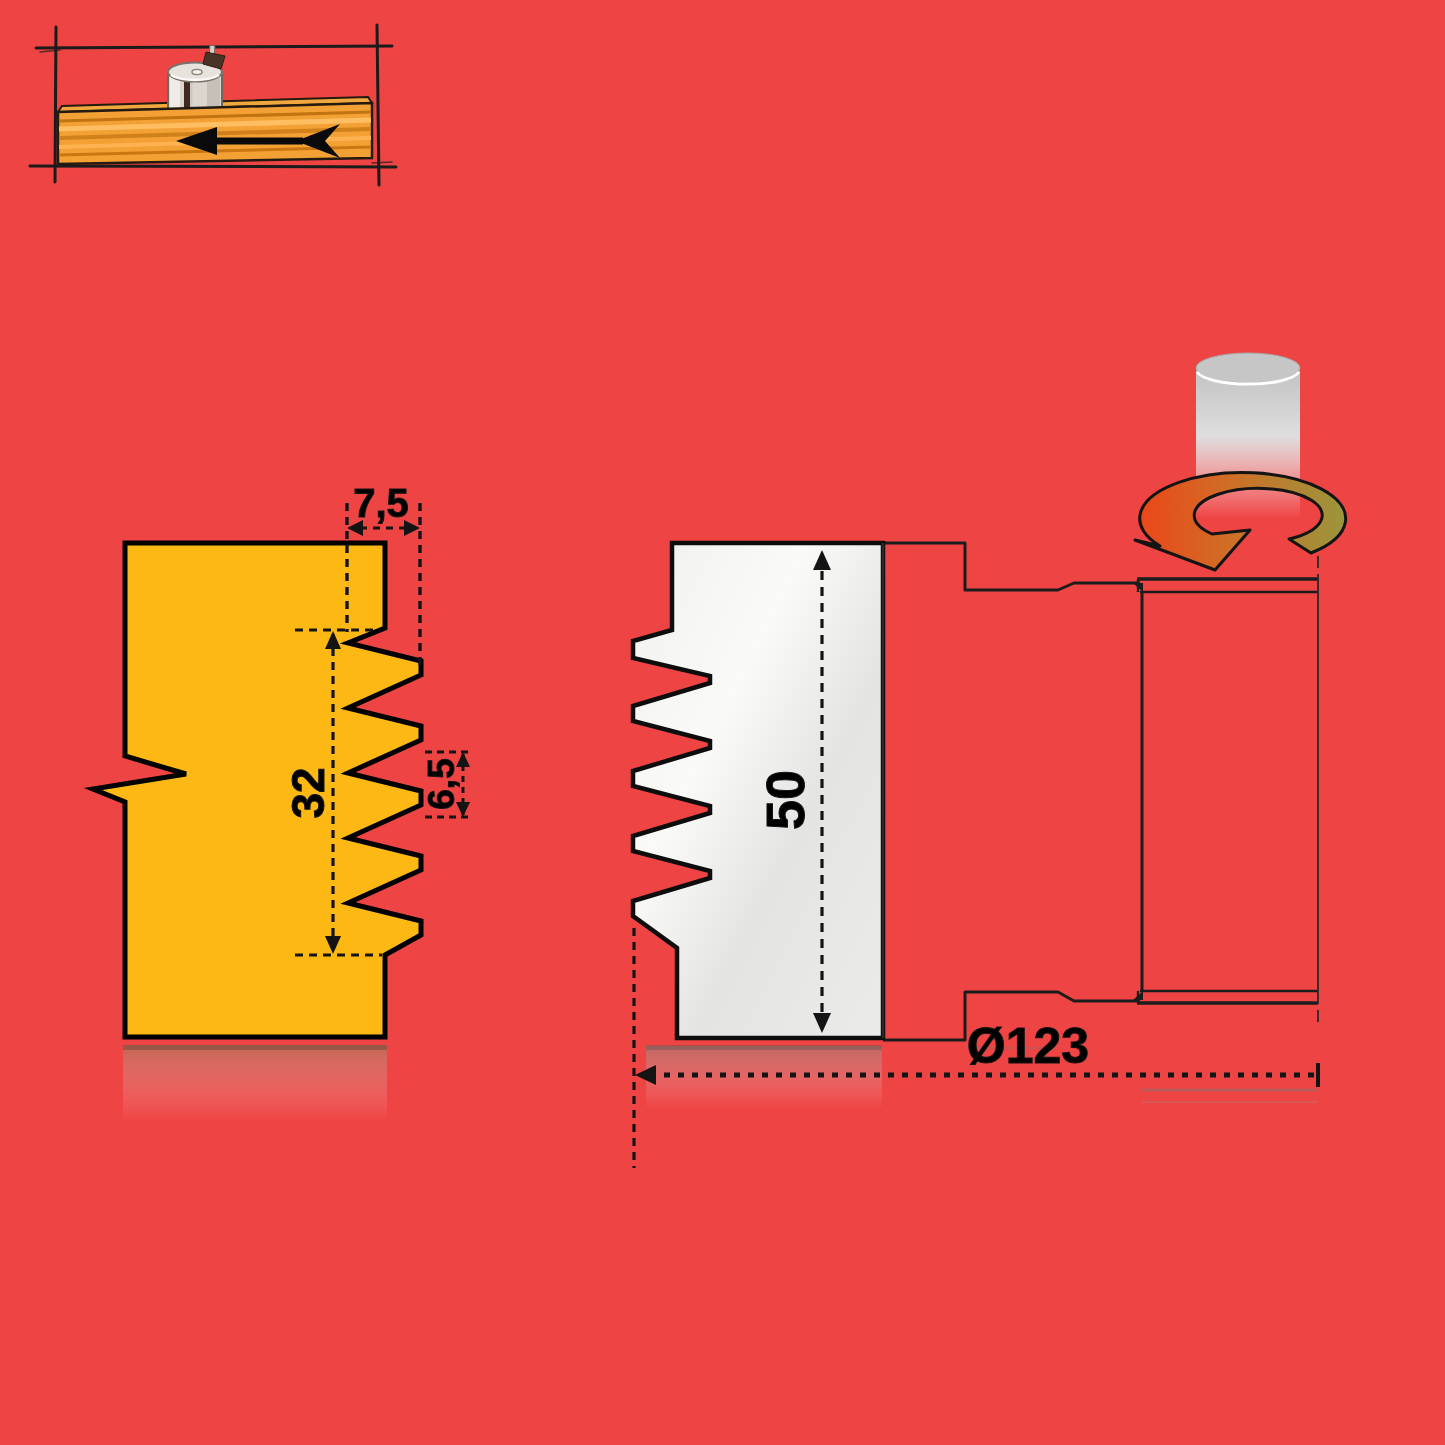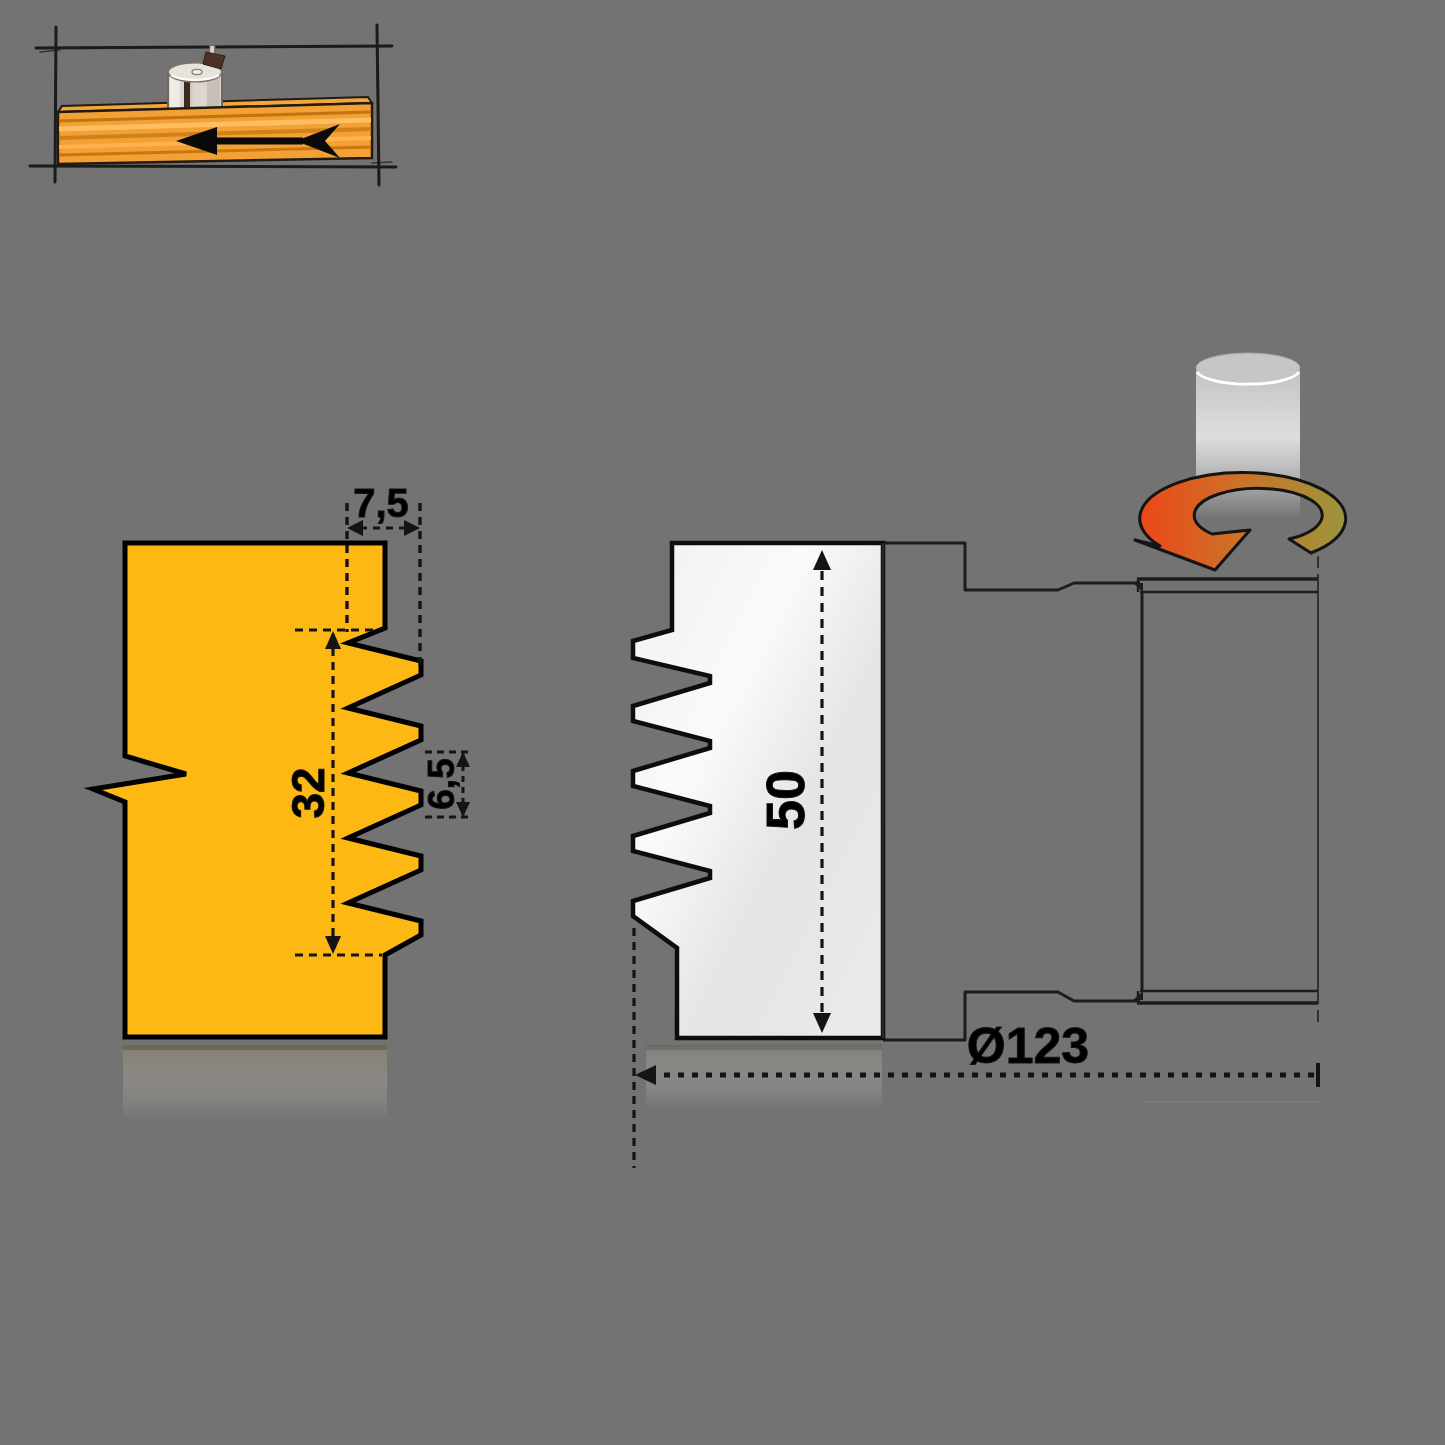--- a/index.html
+++ b/index.html
@@ -1,16 +1,16 @@
 <!DOCTYPE html>
 <html><head>
 <meta charset="utf-8">
 <style>
   html,body{margin:0;padding:0;background:#ffffff;}
-  #stage{position:relative;width:1445px;height:1445px;background:#737373;overflow:hidden;
+  #stage{position:relative;width:1445px;height:1445px;background:#ef4444;overflow:hidden;
          font-family:"Liberation Sans", sans-serif;}
   .abs{position:absolute;}
   text.lbl{font-family:"Liberation Sans", sans-serif;font-weight:bold;fill:#000;}
 </style>
 </head>
 <body>
 
 <div id="stage">
 
   <svg class="abs" style="left:20px;top:15px;" width="400" height="185" viewBox="20 15 400 185">

